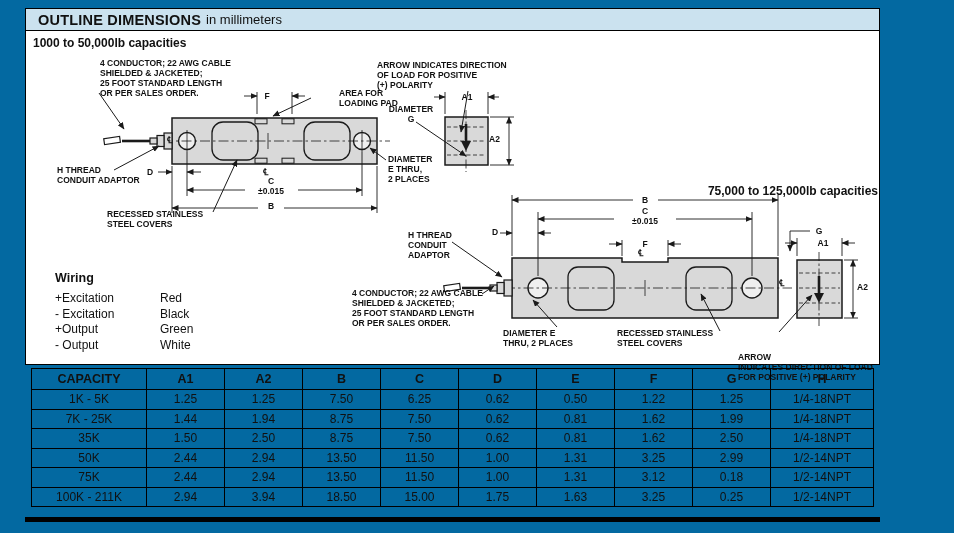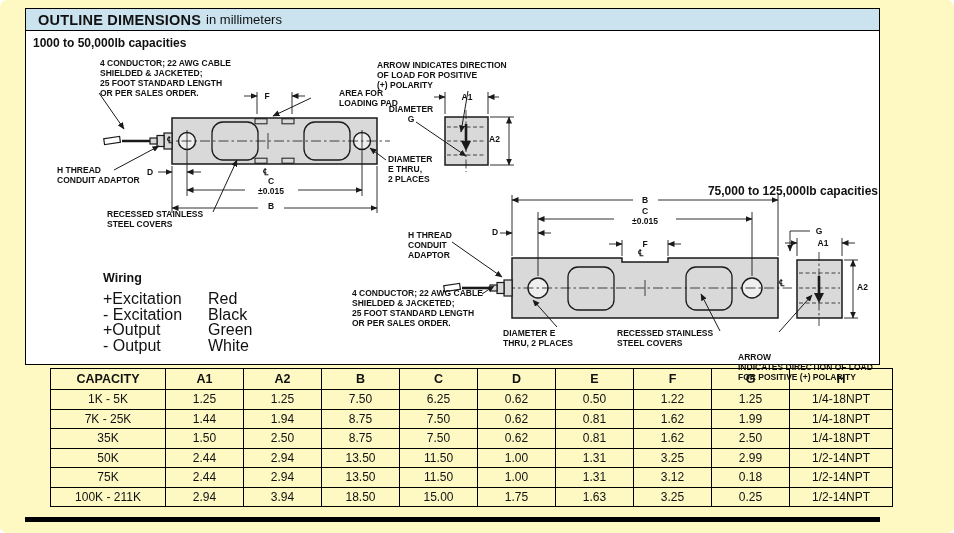--- a/index.html
+++ b/index.html
@@ -1,37 +1,37 @@
 <!DOCTYPE html>
 <html><head>
 <meta charset="utf-8">
 <style>
   html,body{margin:0;padding:0;background:#fff;}
-  #page{position:relative;width:954px;height:533px;background:#fef9c3;overflow:hidden;
-        font-family:"Liberation Sans",sans-serif;color:#111;border-radius:7px;}
+  #page{position:relative;width:954px;height:533px;background:#0369a1;overflow:hidden;
+        font-family:"Liberation Sans",sans-serif;color:#111;}
   
   #hdr{position:absolute;left:25px;top:8px;width:855px;height:23px;background:#cbe2ef;
        border:1.6px solid #000;box-sizing:border-box;display:flex;align-items:center;padding-left:12px;}
   #hdr .t{font-weight:bold;font-size:14.5px;letter-spacing:.2px;}
   #hdr .s{font-size:13px;margin-left:5px;}
   
   #ubox{position:absolute;left:25px;top:30.5px;width:855px;height:334px;
         border:1.6px solid #000;border-top:none;box-sizing:border-box;background:#fff;}
   svg.art{position:absolute;left:0;top:0;}
   .heading{position:absolute;font-weight:bold;font-size:12px;white-space:nowrap;}
   .lbl{position:absolute;font-weight:bold;font-size:8.5px;line-height:1.18;white-space:pre-line;color:#111;}
   .ctr{text-align:center;}
   .rt{text-align:right;}
   .cl{position:absolute;font-weight:bold;font-size:9.5px;color:#111;}
   
-  #wiring{position:absolute;left:55px;top:271px;margin-left:48px;}
+  #wiring{position:absolute;left:55px;top:271px;}
   #wiring .wt{font-weight:bold;font-size:12.5px;margin-bottom:7px;}
-  #wiring .grid{display:grid;grid-template-columns:105px auto;row-gap:2px;font-size:16px;line-height:13.5px;}
+  #wiring .grid{display:grid;grid-template-columns:105px auto;row-gap:2px;font-size:12px;line-height:13.5px;}
   
-  #dimtbl{position:absolute;left:50px;top:368px;width:842px;border-collapse:collapse;table-layout:fixed;}
+  #dimtbl{position:absolute;left:31px;top:368px;width:842px;border-collapse:collapse;table-layout:fixed;}
   #dimtbl th,#dimtbl td{border:1.5px solid #000;text-align:center;vertical-align:middle;
        font-family:"Liberation Sans",sans-serif;padding:0;}
   #dimtbl th{font-size:12.5px;font-weight:bold;height:20px;}
   #dimtbl td{font-size:12px;height:18.5px;}
   #botrule{position:absolute;left:25px;top:517px;width:855px;height:4.5px;background:#000;}
   .ln{stroke:#1a1a1a;}
 </style>
 </head>
 <body>
 

